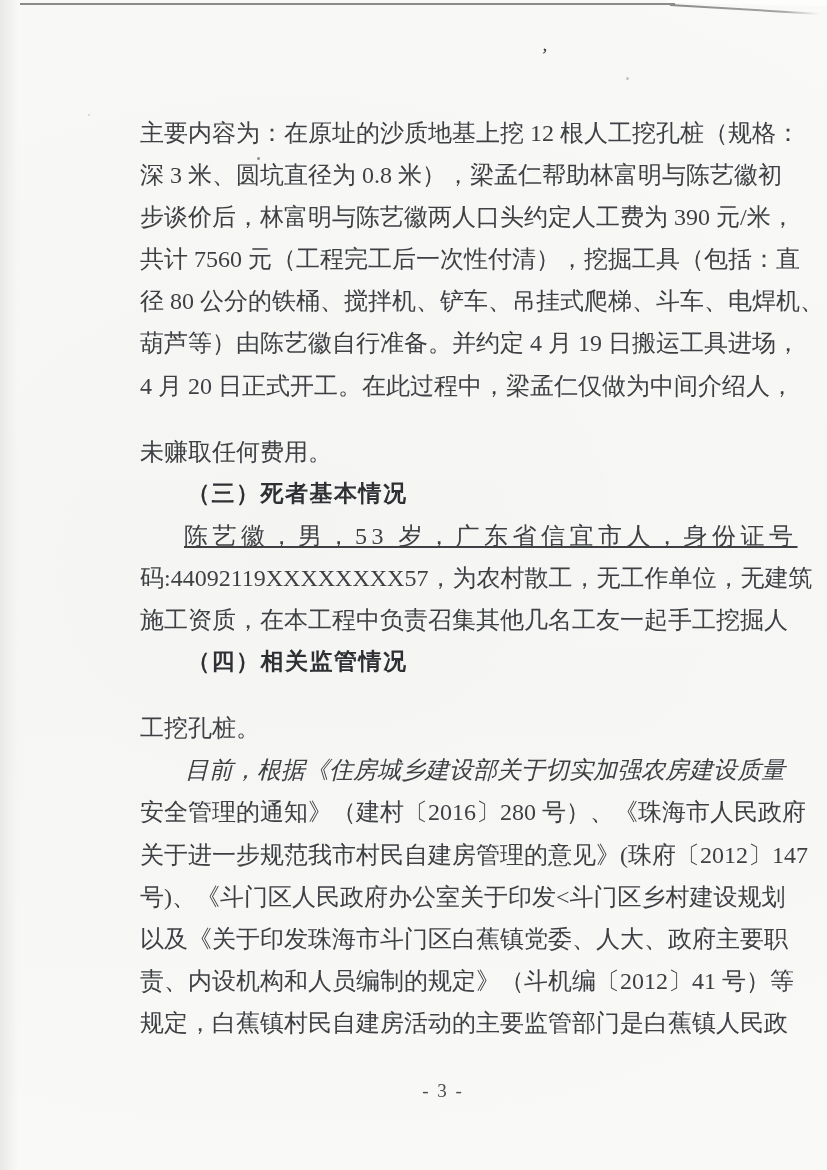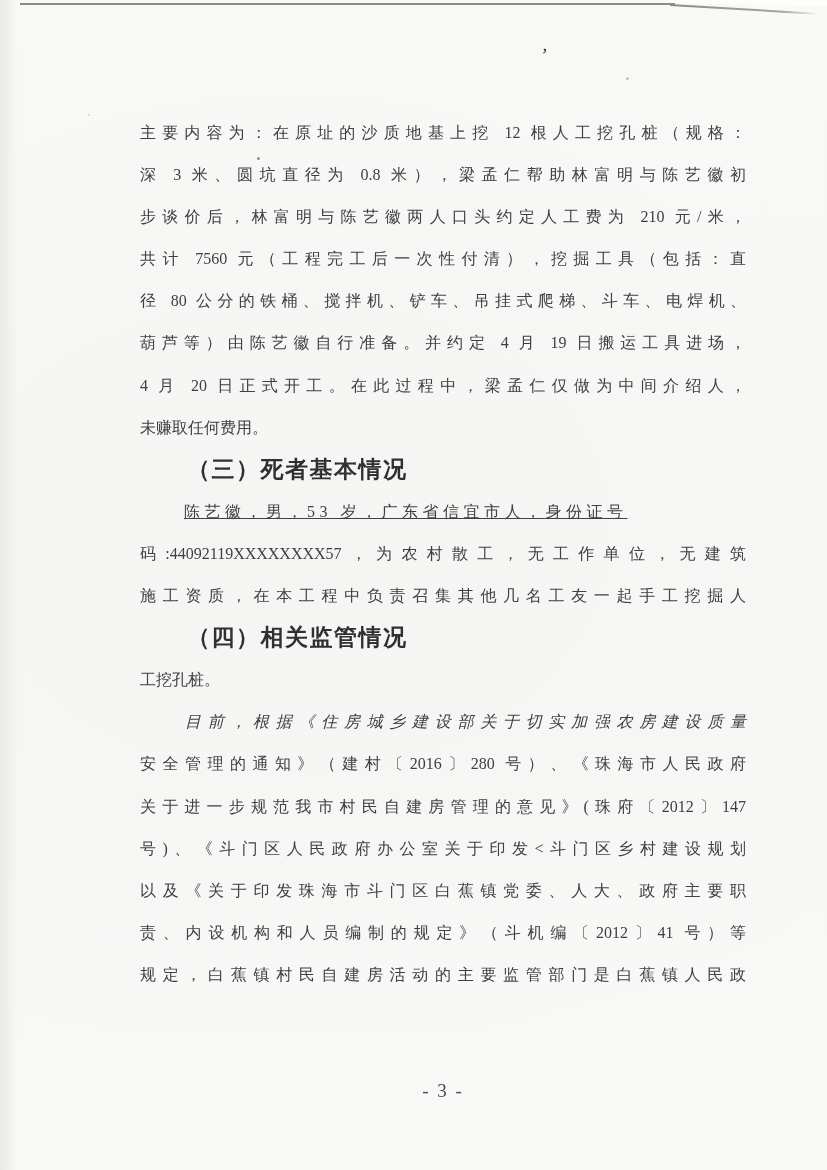--- a/index.html
+++ b/index.html
@@ -43,26 +43,26 @@
     position:absolute;left:541px;top:44px;
     font-size:20px;color:#3c3c3c;transform:rotate(6deg);
   }
   
   .text-column{
     position:absolute;left:140px;top:112px;width:606px;
   }
   .line{
     width:100%;box-sizing:border-box;
     height:42.1px;line-height:42.1px;
-    font-size:16px;color:#3e4044;
+    font-size:24px;color:#3e4044;
     white-space:nowrap;
     text-align:justify;text-align-last:justify;
     text-justify:inter-character;
   }
-  .line.plain{text-align:right;text-align-last:left;}
+  .line.plain{text-align:right;text-align-last:left;margin-top:24px;}
   .line.heading{
     text-align:left;text-align-last:left;
     padding-left:47px;
     font-weight:bold;font-size:23px;color:#2e3034;
     letter-spacing:1.5px;
   }
   .line.indent-justify{padding-left:45px;font-style:italic;}
   .line.spread{
     text-align:left;text-align-last:left;
     padding-left:44px;letter-spacing:4.5px;text-decoration:underline;
@@ -82,21 +82,21 @@
   <div class="edge-top-diag"></div>
   <div class="corner-light"></div>
   <div class="speck s1"></div>
   <div class="speck s2"></div>
   <div class="speck s3"></div>
   <span class="stray-mark">’</span>
 
   <div class="text-column">
       <div class="line justify">主要内容为：在原址的沙质地基上挖 12 根人工挖孔桩（规格：</div>
       <div class="line justify">深 3 米、圆坑直径为 0.8 米），梁孟仁帮助林富明与陈艺徽初</div>
-      <div class="line justify">步谈价后，林富明与陈艺徽两人口头约定人工费为 210 元/米，</div>
+      <div class="line justify">步谈价后，林富明与陈艺徽两人口头约定人工费为 390 元/米，</div>
       <div class="line justify">共计 7560 元（工程完工后一次性付清），挖掘工具（包括：直</div>
       <div class="line justify">径 80 公分的铁桶、搅拌机、铲车、吊挂式爬梯、斗车、电焊机、</div>
       <div class="line justify">葫芦等）由陈艺徽自行准备。并约定 4 月 19 日搬运工具进场，</div>
       <div class="line justify">4 月 20 日正式开工。在此过程中，梁孟仁仅做为中间介绍人，</div>
       <div class="line plain">未赚取任何费用。</div>
       <div class="line heading">（三）死者基本情况</div>
       <div class="line spread">陈艺徽，男，53 岁，广东省信宜市人，身份证号</div>
       <div class="line justify">码:44092119XXXXXXXX57，为农村散工，无工作单位，无建筑</div>
       <div class="line justify">施工资质，在本工程中负责召集其他几名工友一起手工挖掘人</div>
       <div class="line heading">（四）相关监管情况</div>

